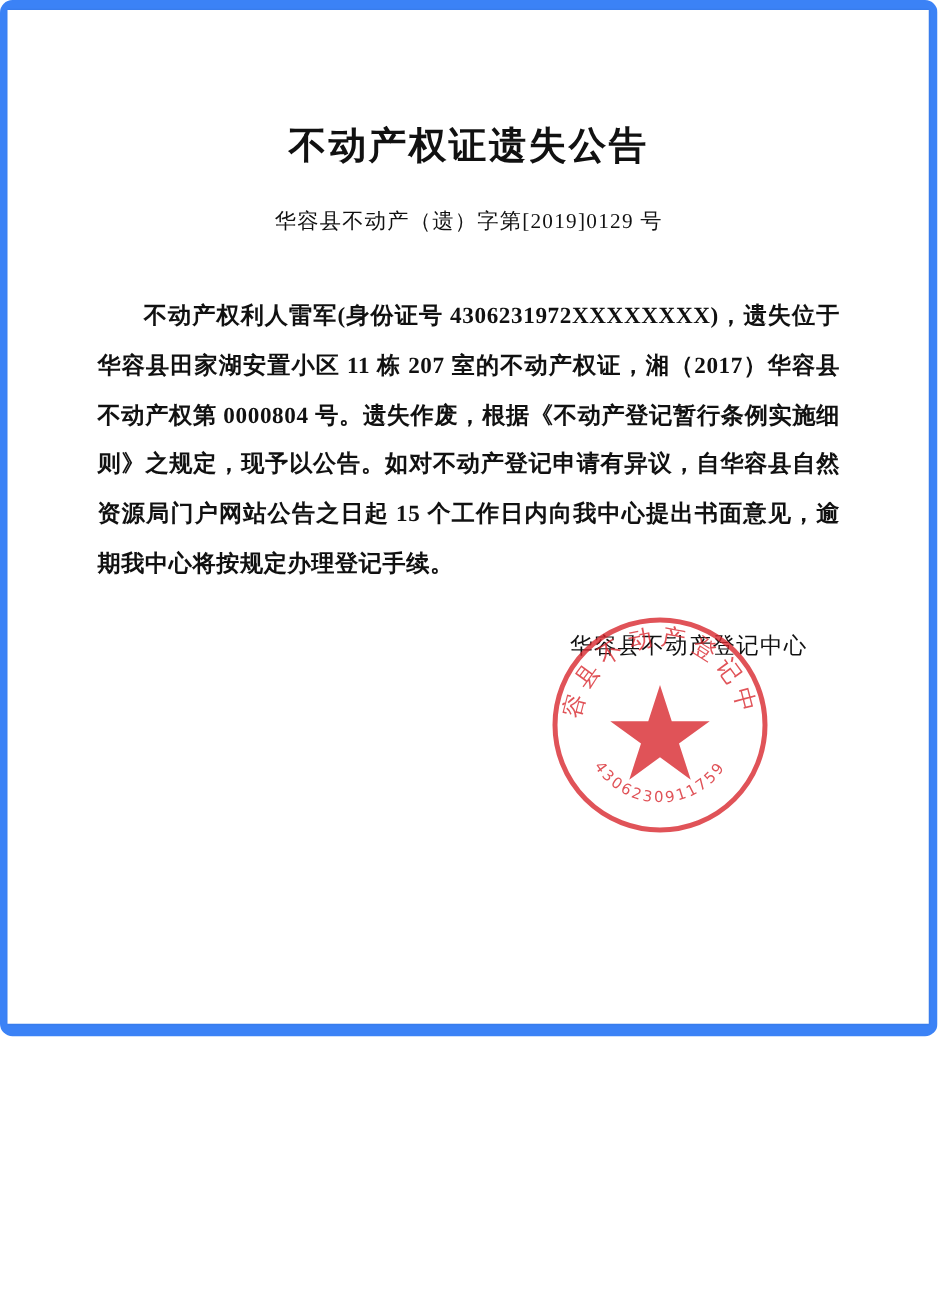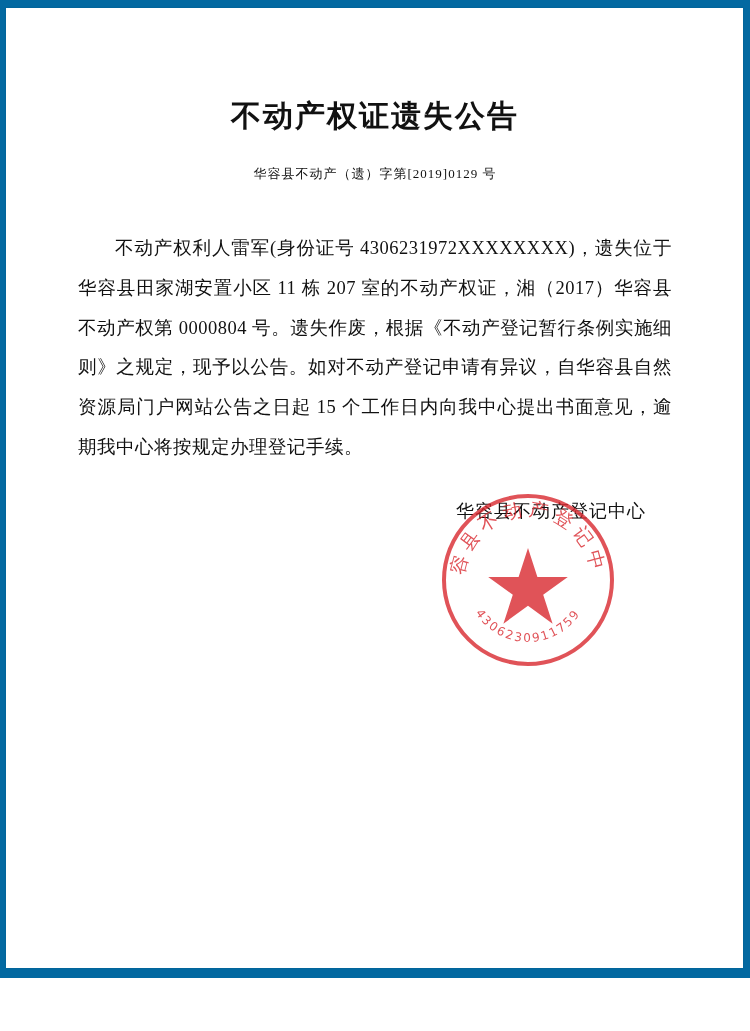--- a/index.html
+++ b/index.html
@@ -14,23 +14,24 @@
     font-family: "Liberation Serif", "DejaVu Serif", serif;
     color: #111111;
     overflow: hidden;
   }
 
   
   .page {
     position: absolute;
     left: 0; top: 0;
     width: 750px;
-    height: 978px;
-    background: #0369a1;
+    height: 829px;
+    background: #3b82f6;
     box-sizing: border-box;
+    border-radius: 10px;
   }
   .page::before {
     
     content: "";
     position: absolute;
     left: 6px; top: 8px; right: 7px; bottom: 10px;
     background: #ffffff;
     box-shadow: 0 0 2px rgba(0,0,0,0.10);
   }
 
@@ -47,33 +48,34 @@
     font-size: 30px;
     font-weight: bold;
     letter-spacing: 2px;
     font-family: "DejaVu Serif", "Liberation Serif", serif;
   }
 
   .doc-subtitle {
     margin: 0;
     padding-top: 28px;
     text-align: center;
-    font-size: 13px;
+    font-size: 17px;
     letter-spacing: 1px;
   }
 
   .body-text {
     margin: 0;
     padding-top: 46px;
     font-size: 18.5px;
     line-height: 2.15;
     text-align: justify;
     text-justify: inter-ideograph;
     text-indent: 2em;
     letter-spacing: 0.5px;
+    font-weight: bold;
   }
 
   .sign-block {
     margin-top: 26px;
     text-align: right;
     padding-right: 26px;
     position: relative;
   }
   .sign-line {
     font-size: 18px;

